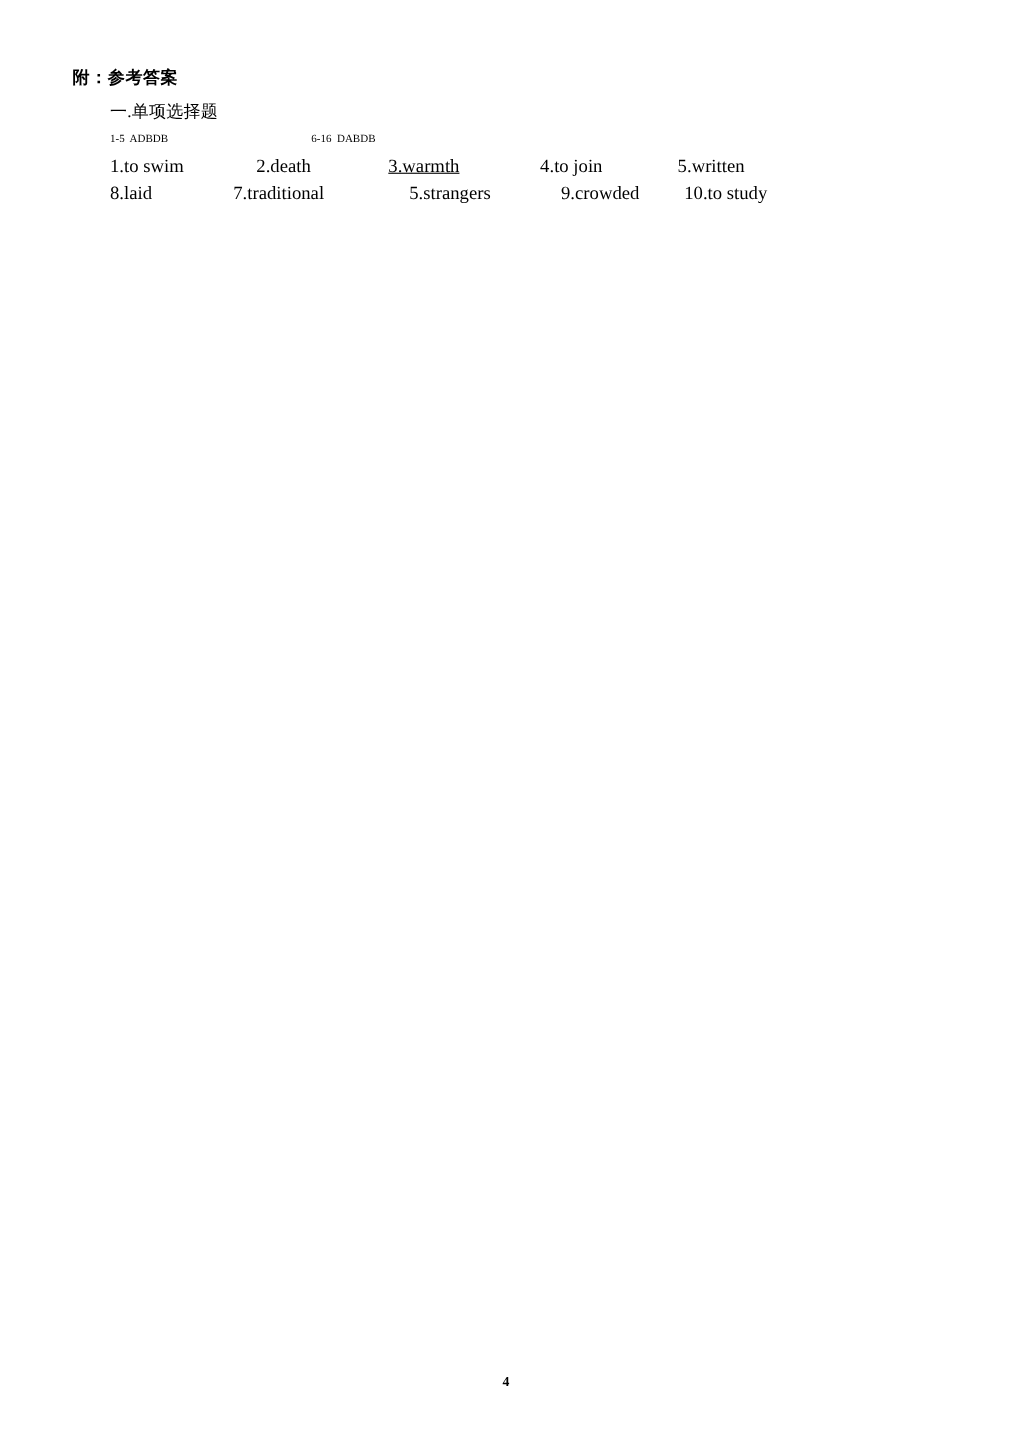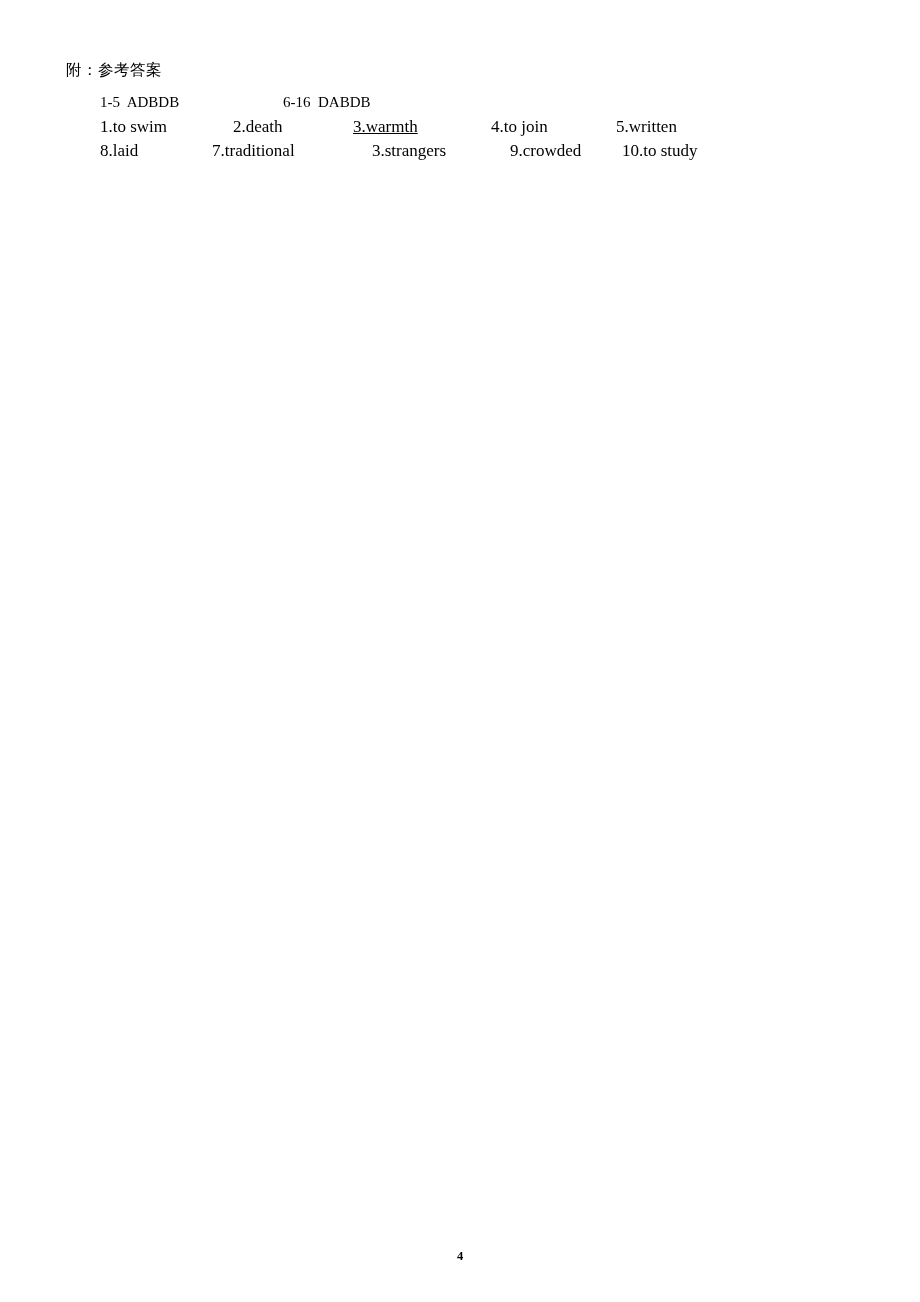--- a/index.html
+++ b/index.html
@@ -24,21 +24,21 @@
     height: 1302px;
     overflow: hidden;
   }
 
   
   .doc-heading {
     position: absolute;
     left: 66px;
     top: 60px;
     font-family: "DejaVu Sans", "Liberation Sans", sans-serif;
-    font-weight: normal;
+    font-weight: bold;
     font-size: 15.5px;
     line-height: 20px;
     letter-spacing: 0.5px;
     white-space: pre;
   }
 
   
   .body-block {
     position: absolute;
     left: 100px;
@@ -49,21 +49,21 @@
   .section-title {
     font-family: "Liberation Serif", "DejaVu Serif", serif;
     font-size: 15.5px;
     line-height: 24.5px;
     white-space: pre;
     letter-spacing: 0.2px;
   }
 
   .ans-line {
     font-family: "Liberation Serif", "DejaVu Serif", serif;
-    font-size: 15px;
+    font-size: 10px;
     line-height: 24.5px;
     white-space: pre;
     position: relative;
     height: 24.5px;
   }
 
   .ans-line .cell {
     position: absolute;
     top: 0;
     white-space: pre;
@@ -115,40 +115,41 @@
 </style>
 </head>
 <body>
 
 <div class="page">
 
   <div class="doc-heading">附：参考答案</div>
 
   <div class="body-block">
 
+    <div class="section-title">一.单项选择题</div>
 
     <div class="ans-line">
       <span class="cell col-a">1-5  ADBDB</span>
       <span class="cell col-b">6-16  DABDB</span>
     </div>
 
 
 
     <div class="wf-line">
       <span class="wf w1">1.to swim</span>
       <span class="wf w2">2.death</span>
       <span class="wf w3">3.warmth</span>
       <span class="wf w4">4.to join</span>
       <span class="wf w5">5.written</span>
     </div>
 
     <div class="wf-line">
       <span class="wf v1">8.laid</span>
       <span class="wf v2">7.traditional</span>
-      <span class="wf v3">3.strangers</span>
+      <span class="wf v3">5.strangers</span>
       <span class="wf v4">9.crowded</span>
       <span class="wf v5">10.to study</span>
     </div>
 
   </div>
 
   <div class="page-number">4</div>
 
 </div>
 

